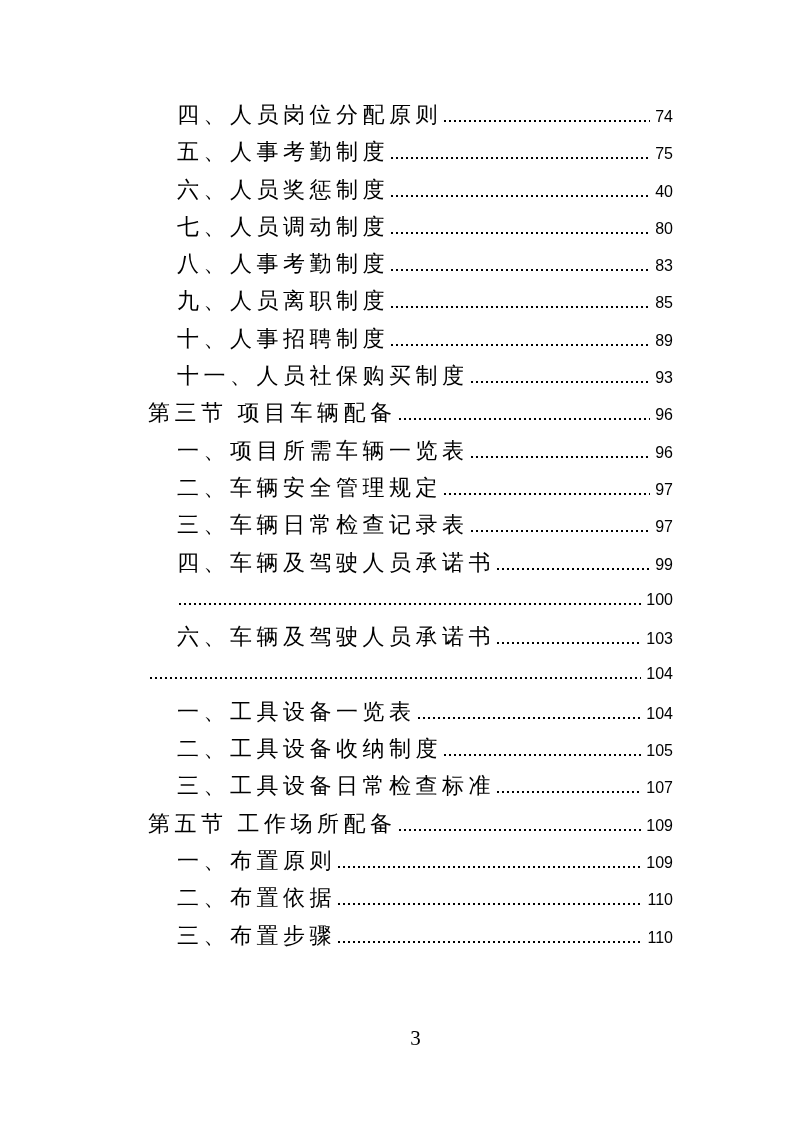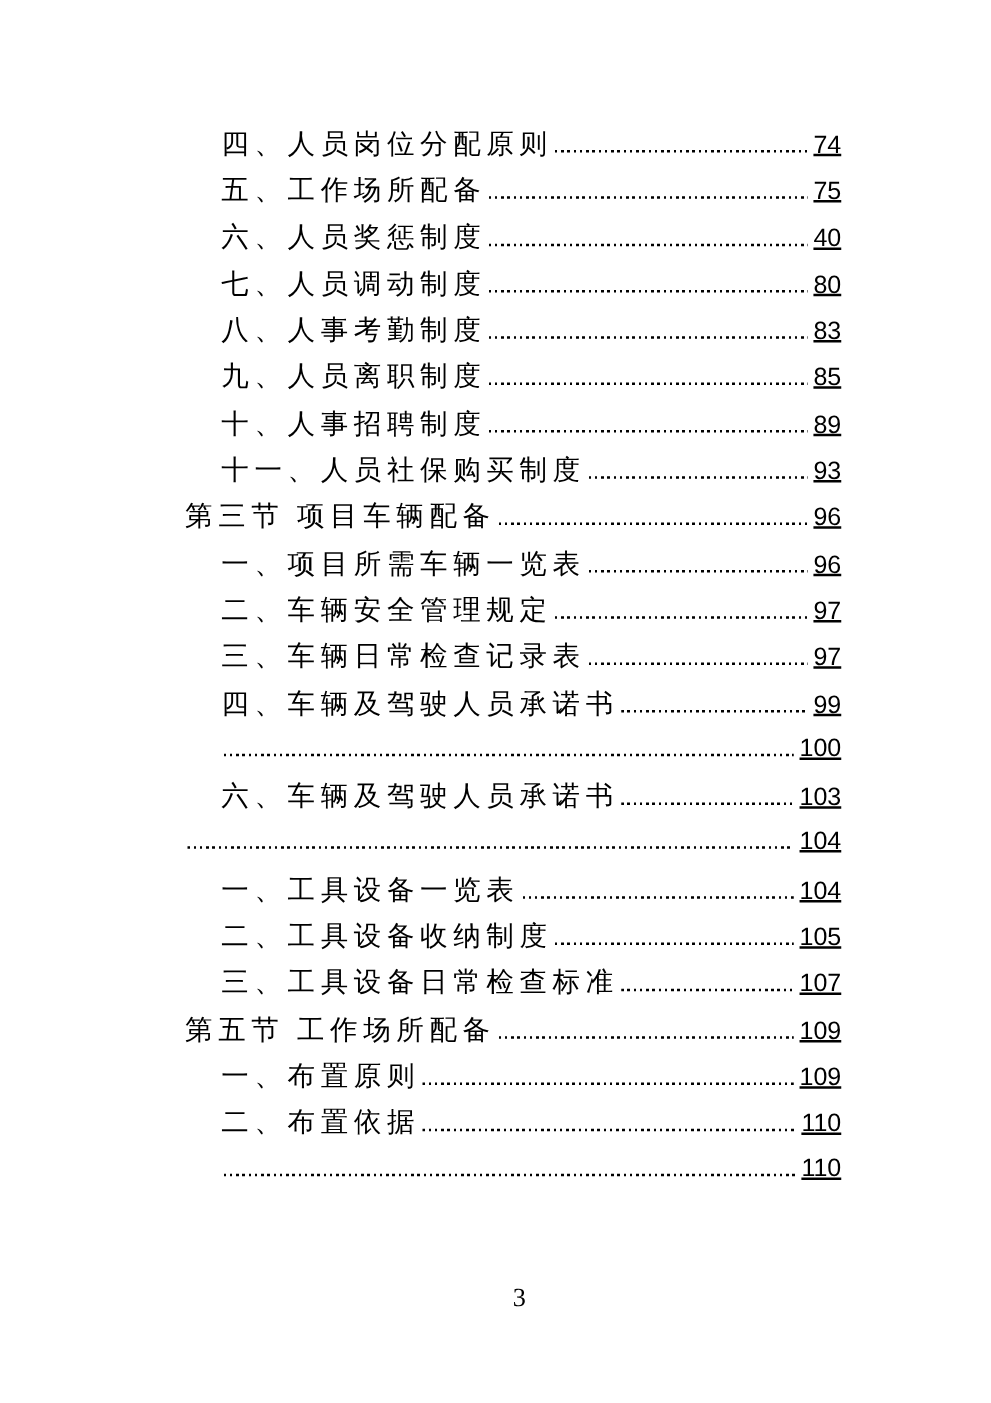--- a/index.html
+++ b/index.html
@@ -39,22 +39,21 @@
   }
   .toc-row .leader {
     flex: 1 1 auto;
     height: 2px;
     margin: 0 5px 0 2px;
     background: repeating-linear-gradient(90deg, #000000 0 2px, transparent 2px 5px);
   }
   .toc-row .pagenum {
     flex: 0 0 auto;
     font-family: "Liberation Sans", "DejaVu Sans", sans-serif;
-    font-size: 20px;
-    text-decoration: underline;
+    font-size: 16px;
   }
   .footer {
     position: absolute;
     left: 148px;
     right: 110px;
     top: 1020px;
     text-align: center;
     font-size: 21px;
     line-height: 37px;
   }
@@ -63,21 +62,21 @@
 <body>
 
 <div class="page">
   <div class="toc" id="toc">
       <div class="toc-row lvl2">
         <span class="label">四、人员岗位分配原则</span>
         <span class="leader"></span>
         <span class="pagenum">74</span>
       </div>
       <div class="toc-row lvl2">
-        <span class="label">五、工作场所配备</span>
+        <span class="label">五、人事考勤制度</span>
         <span class="leader"></span>
         <span class="pagenum">75</span>
       </div>
       <div class="toc-row lvl2">
         <span class="label">六、人员奖惩制度</span>
         <span class="leader"></span>
         <span class="pagenum">40</span>
       </div>
       <div class="toc-row lvl2">
         <span class="label">七、人员调动制度</span>
@@ -166,20 +165,21 @@
         <span class="label">一、布置原则</span>
         <span class="leader"></span>
         <span class="pagenum">109</span>
       </div>
       <div class="toc-row lvl2">
         <span class="label">二、布置依据</span>
         <span class="leader"></span>
         <span class="pagenum">110</span>
       </div>
       <div class="toc-row lvl2">
+        <span class="label">三、布置步骤</span>
         <span class="leader"></span>
         <span class="pagenum">110</span>
       </div>
     </div>
   <div class="footer">
     <span>3</span>
   </div>
 </div>
 
 </body></html>

